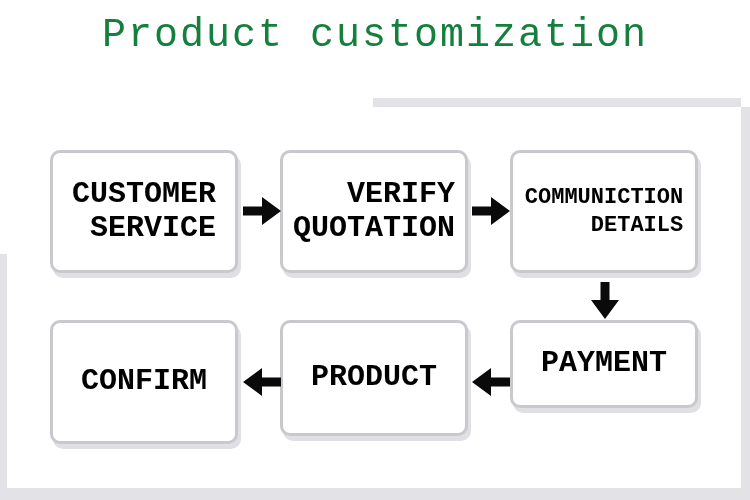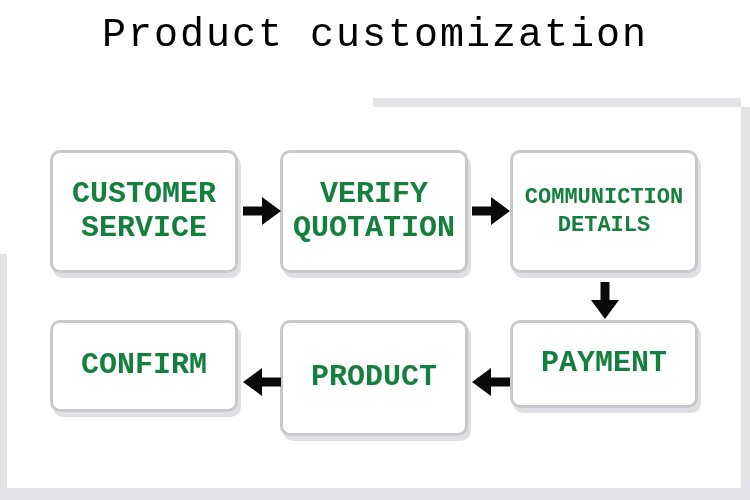--- a/index.html
+++ b/index.html
@@ -5,47 +5,47 @@
   html, body { margin:0; padding:0; background:#ffffff; }
   .canvas {
     position:relative; width:750px; height:500px; background:#ffffff;
     overflow:hidden; font-family:"Liberation Mono", monospace;
   }
 
   
   .title {
     position:absolute; top:16px; left:0; width:750px; margin:0;
     text-align:center; font-size:40px; font-weight:normal; line-height:1;
-    letter-spacing:2px; color:#000000;
+    letter-spacing:2px; color:#15803d;
   }
 
   
   .frame { position:absolute; background:#e2e2e7; }
   .frame-top    { left:373px; top:98px;  width:368px; height:9px; }
   .frame-right  { left:741px; top:107px; width:9px;   height:381px; }
   .frame-left   { left:0;     top:254px; width:7px;   height:234px; }
   .frame-bottom { left:0;     top:488px; width:750px; height:12px; }
 
   
   .node {
     position:absolute; width:188px; height:123px; box-sizing:border-box;
     background:#ffffff; border:3px solid #c9c9cd; border-radius:10px;
     box-shadow:3px 5px 0 #e0e0e4;
     display:flex; align-items:center; justify-content:center;
   }
   .n1 { left:50px;  top:150px; }
   .n2 { left:280px; top:150px; }
   .n3 { left:510px; top:150px; }
-  .n4 { left:50px;  top:320px; height:92px; }
+  .n4 { left:50px;  top:320px; height:124px; }
   .n5 { left:280px; top:320px; height:116px; }
   .n6 { left:510px; top:320px; height:88px; }
 
   .node-label {
-    font-weight:bold; font-size:30px; line-height:1.12; color:#15803d;
-    text-align:center; white-space:pre-line;
+    font-weight:bold; font-size:30px; line-height:1.12; color:#000000;
+    text-align:right; white-space:pre-line;
   }
   .node-label.small { font-size:22px; line-height:1.25; }
 
   
   .arrow { position:absolute; display:block; }
   .a-right-1 { left:243px; top:197px; }
   .a-right-2 { left:472px; top:197px; }
   .a-down-1  { left:591px; top:282px; }
   .a-left-1  { left:472px; top:368px; }
   .a-left-2  { left:243px; top:368px; }

